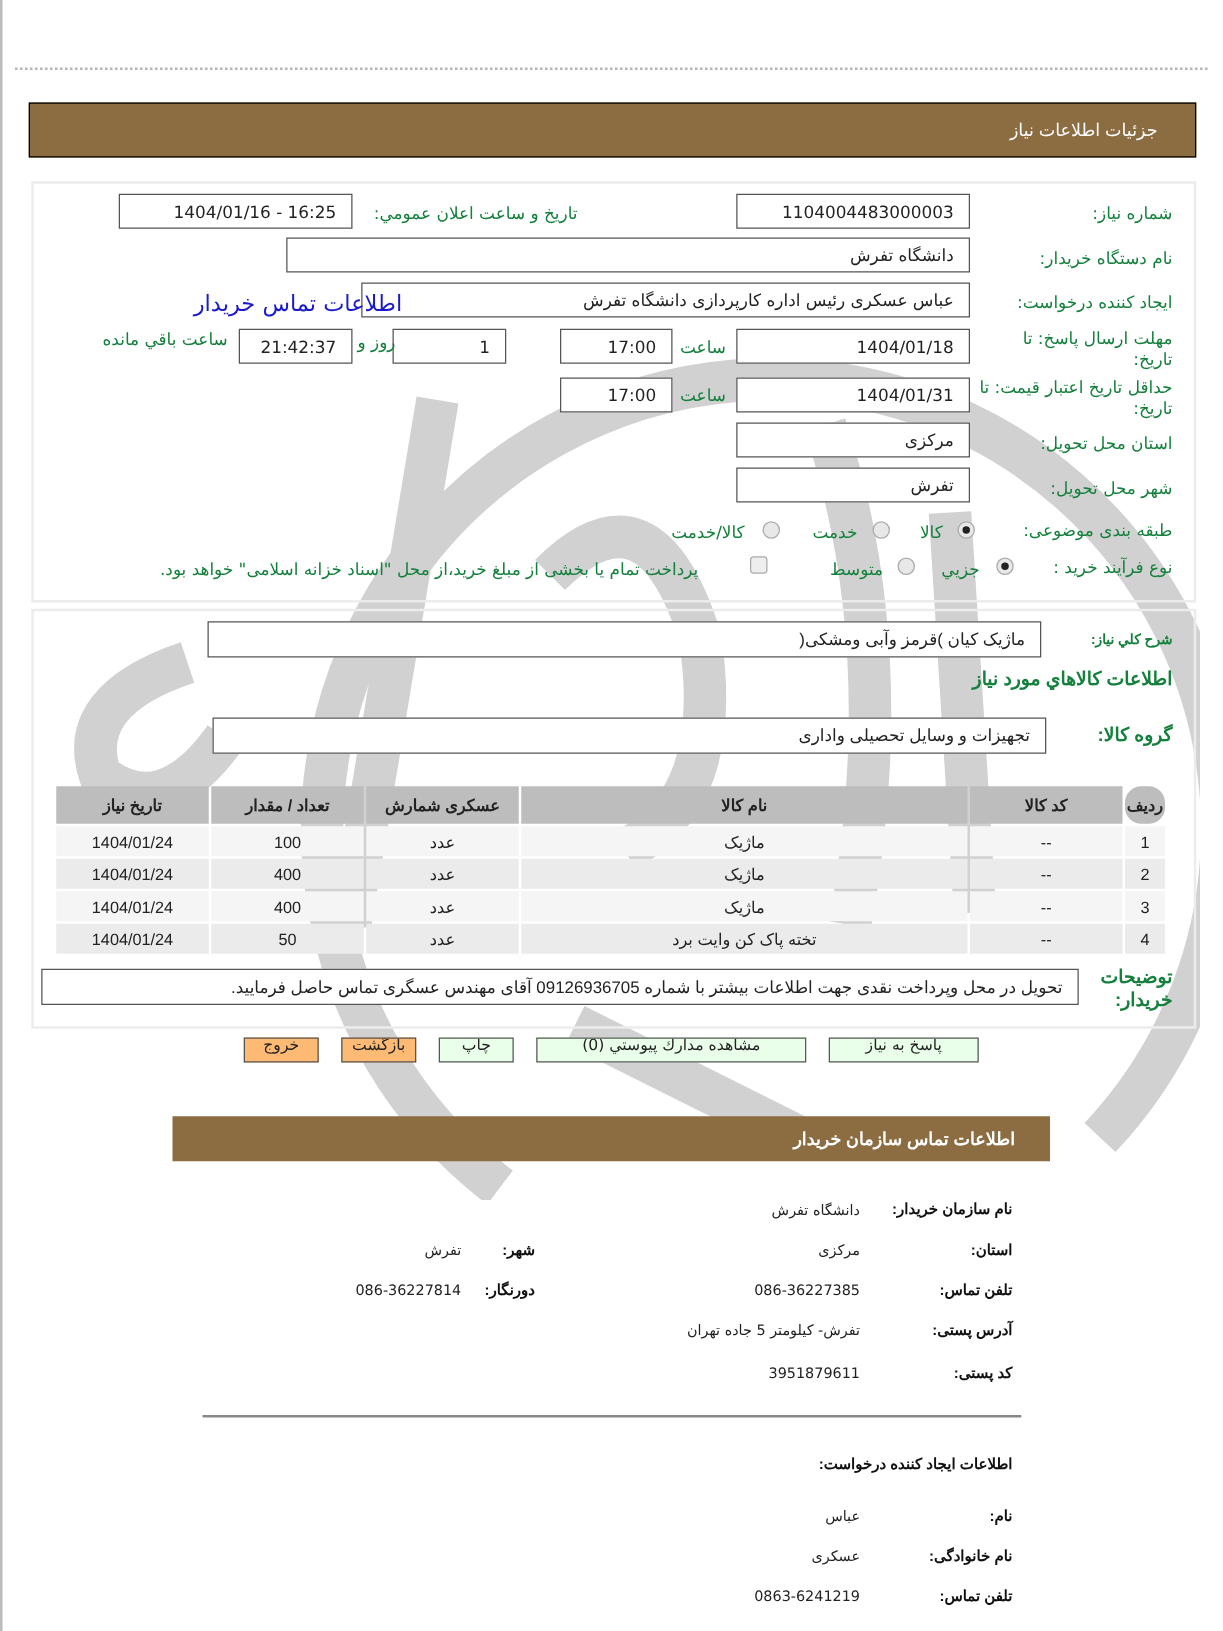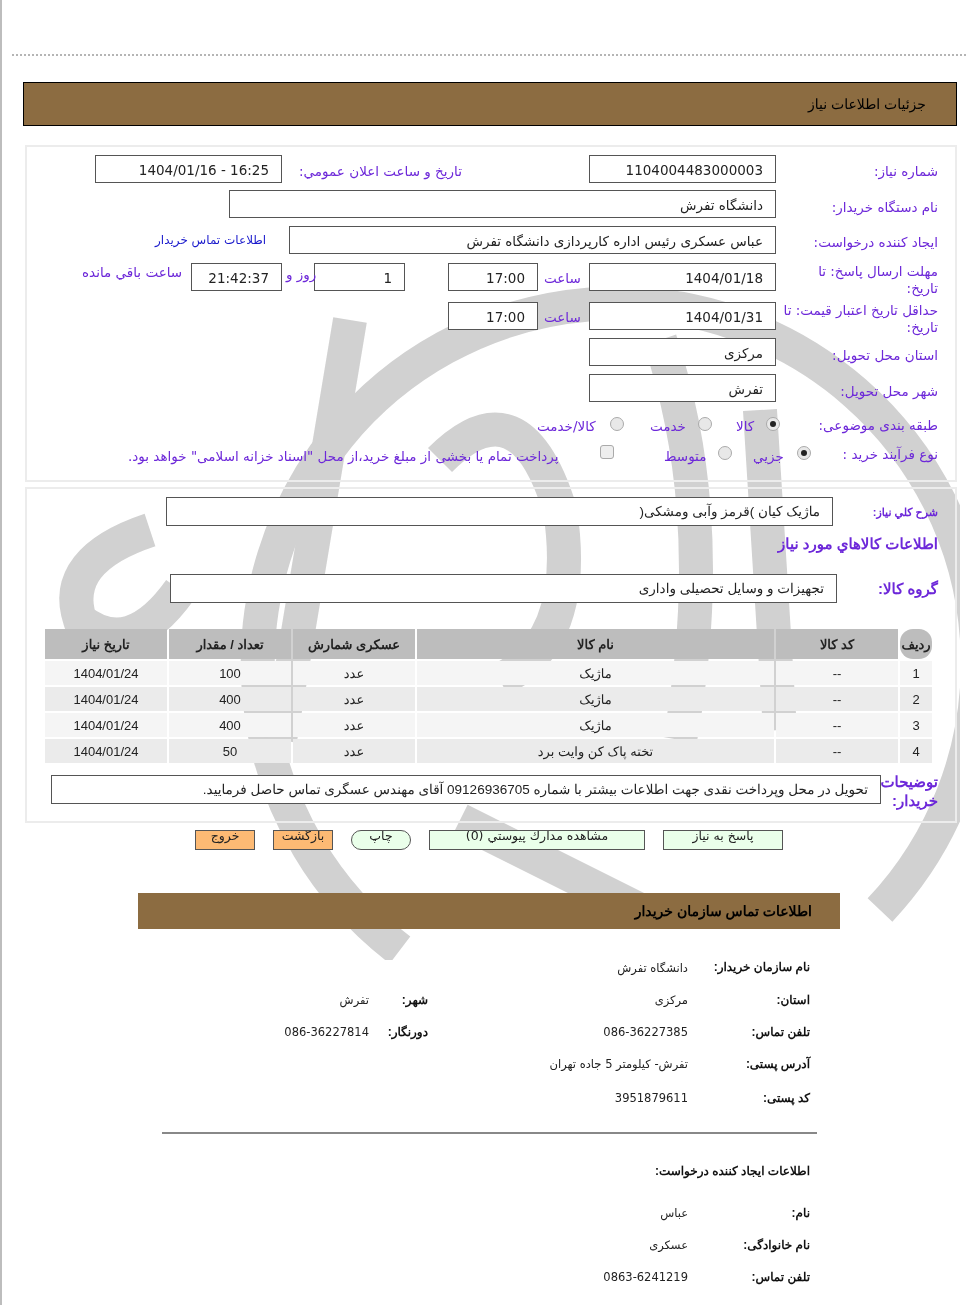--- a/index.html
+++ b/index.html
@@ -4,36 +4,36 @@
 <style>
   html, body { margin:0; padding:0; }
   body {
     width:978px; height:1305px; background:#fff; position:relative; overflow:hidden;
     font-family:"DejaVu Sans", sans-serif; font-size:13px; color:#222;
   }
   .left-rule { position:absolute; left:0; top:0; width:2px; height:1305px; background:#bdbdbd; }
   .dotted-rule { position:absolute; left:12px; right:12px; top:54px; border-top:2px dotted #b5b5b5; }
   .watermark { position:absolute; left:20px; top:260px; width:940px; height:700px; pointer-events:none; }
   .hdr-bar {
-    position:absolute; background:#8c6c41; color:#000000; direction:rtl;
+    position:absolute; background:#8c6c41; color:#ffffff; direction:rtl;
     font-family:"Liberation Sans", sans-serif;
   }
   #hdr1 { left:23px; top:82px; width:932px; height:42px; border:1px solid #000; }
   #hdr1 span { position:absolute; right:30px; top:13px; font-size:14px; }
   .panel { position:absolute; border:2px solid #ececec; background:rgba(255,255,255,0.0); }
   #panel1 { left:25px; top:145px; width:928px; height:333px; }
   #panel2 { left:25px; top:487px; width:928px; height:332px; }
-  .lbl { position:absolute; direction:rtl; text-align:right; font-size:13.5px; color:#6d28d9; line-height:17px; }
+  .lbl { position:absolute; direction:rtl; text-align:right; font-size:13.5px; color:#15803d; line-height:17px; }
   .box {
     position:absolute; border:1px solid #555; background:#fff; height:28px;
     direction:rtl; text-align:right; font-size:13.5px; line-height:28px; padding:0 12px; box-sizing:border-box;
     overflow:hidden; white-space:nowrap;
   }
   .box.ltr-num { direction:ltr; text-align:right; }
-  .link { position:absolute; color:#1a1acc; direction:rtl; font-size:12px; cursor:pointer; }
+  .link { position:absolute; color:#1a1acc; direction:rtl; font-size:18px; cursor:pointer; }
   .radio { position:absolute; width:14px; height:14px; border-radius:50%; border:1px solid #aaa; background:#e8e8e8; box-sizing:border-box; }
   .radio.on::after { content:""; position:absolute; left:3px; top:3px; width:6px; height:6px; border-radius:50%; background:#222; }
   .checkbox { position:absolute; width:14px; height:14px; border:1px solid #aaa; border-radius:3px; background:#eee; box-sizing:border-box; }
   .bold { font-weight:bold; font-family:"Liberation Sans", sans-serif; }
   table.items { position:absolute; left:43px; top:627px; width:891px; border-collapse:separate; border-spacing:2px; direction:rtl; font-family:"Liberation Sans", sans-serif; font-size:13px; }
   table.items th { background:#bdbdbd; color:#222; height:28px; font-weight:bold;margin-top:40px; }
   table.items td { text-align:center; height:22px; }
   table.items tr.odd td { background:#f5f5f5; }
   table.items tr.even td { background:#ebebeb; }
   .btn {
@@ -173,25 +173,25 @@
       <td>--</td>
       <td>تخته پاک کن وایت برد</td>
       <td>عدد</td>
       <td>50</td>
       <td>1404/01/24</td>
     </tr>
   </tbody>
 </table>
 
 <div class="lbl bold" style="right:40px; top:772px; width:60px; font-size:15px; line-height:19px;">توضیحات خریدار:</div>
-<div class="box" style="left:51px; top:775px; width:830px; height:29px; font-family:'Liberation Sans',sans-serif;">تحویل در محل وپرداخت نقدی جهت اطلاعات بیشتر با شماره  09126936705 آقای مهندس عسگری تماس حاصل فرمایید.</div>
+<div class="box" style="left:33px; top:775px; width:830px; height:29px; font-family:'Liberation Sans',sans-serif;">تحویل در محل وپرداخت نقدی جهت اطلاعات بیشتر با شماره  09126936705 آقای مهندس عسگری تماس حاصل فرمایید.</div>
 
 <div class="btn green" style="left:663px; top:830px; width:120px;">پاسخ به نياز</div>
 <div class="btn green" style="left:429px; top:830px; width:216px;">مشاهده مدارك پيوستي (0)</div>
-<div class="btn green" style="left:351px; top:830px; width:60px;border-radius:10px;">چاپ</div>
+<div class="btn green" style="left:351px; top:830px; width:60px;">چاپ</div>
 <div class="btn pink" style="left:273px; top:830px; width:60px;">بازگشت</div>
 <div class="btn pink" style="left:195px; top:830px; width:60px;">خروج</div>
 
 <div class="hdr-bar" id="hdr2">
   <span>اطلاعات تماس سازمان خریدار</span>
 </div>
 
 <div class="ci-lbl" style="right:168px; top:960px;">نام سازمان خریدار:</div>
 <div class="ci-val" style="right:290px; top:961px;">دانشگاه تفرش</div>
 

